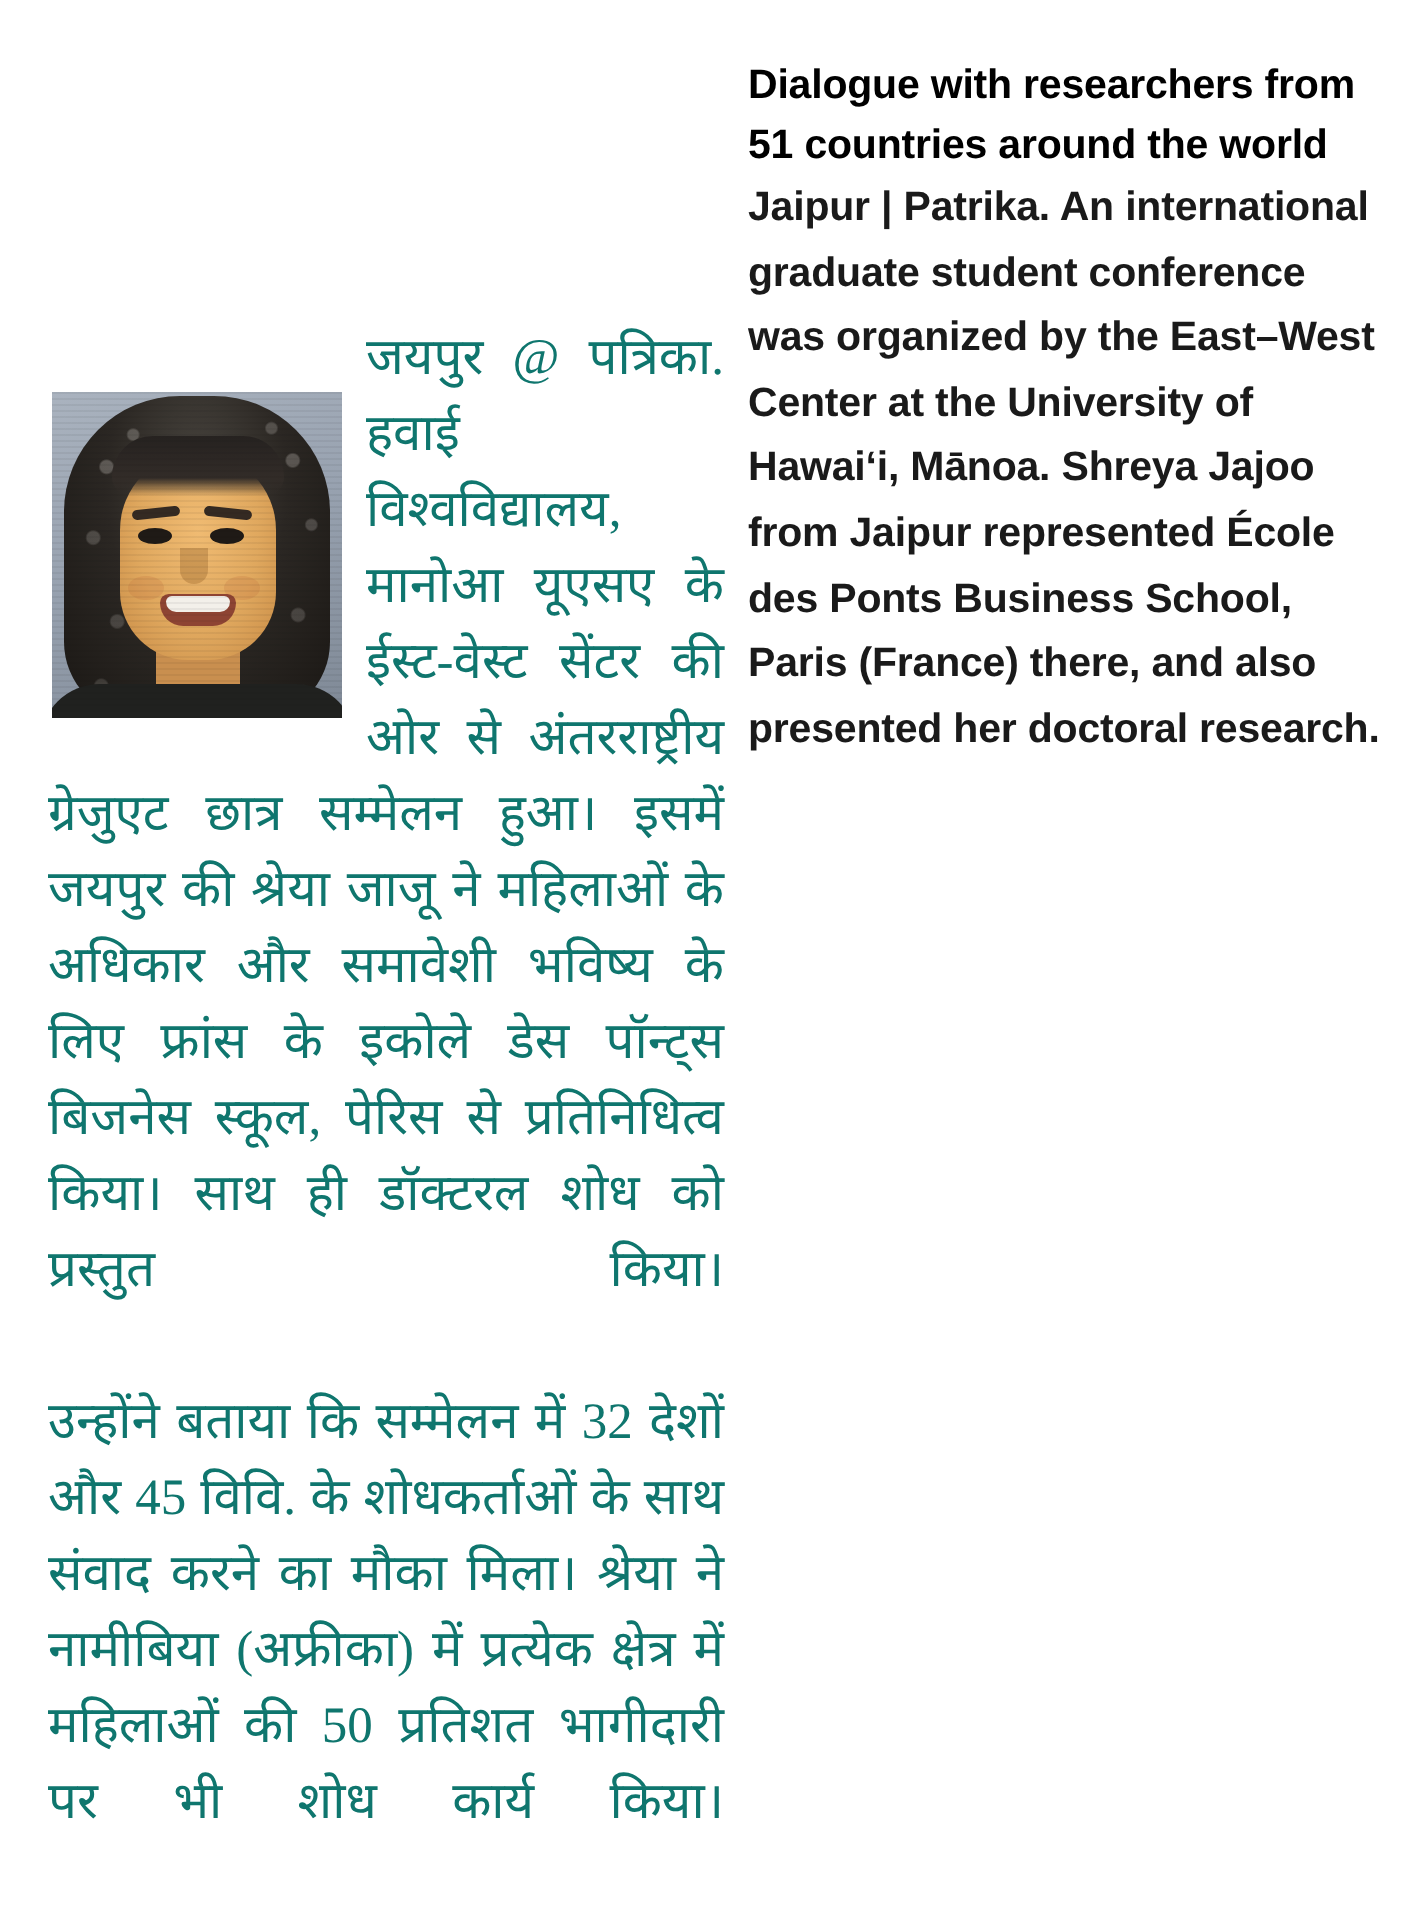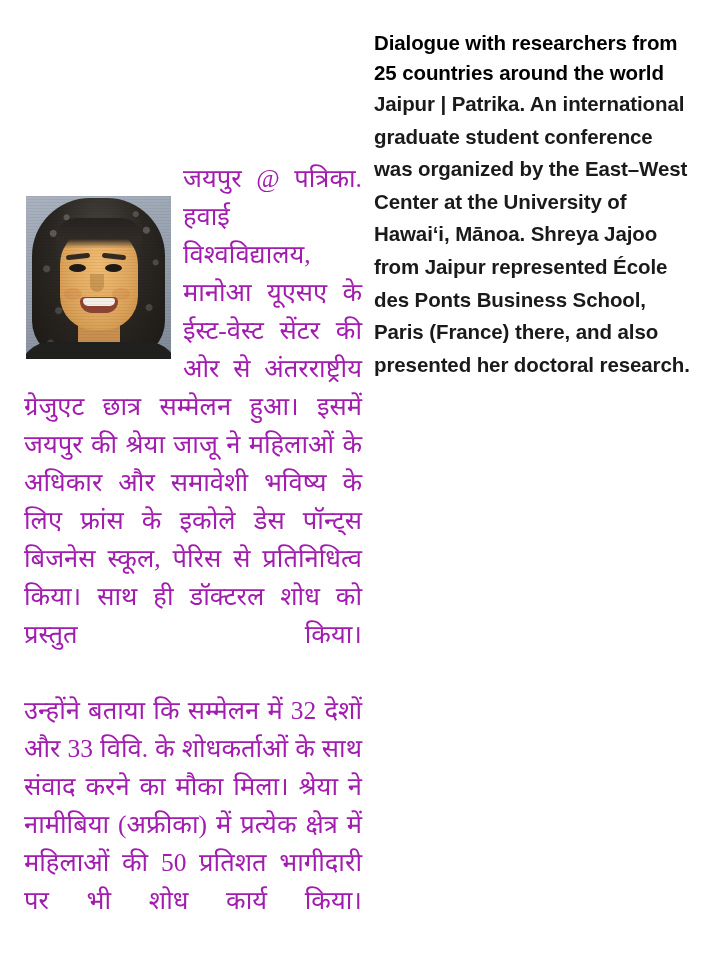--- a/index.html
+++ b/index.html
@@ -41,21 +41,21 @@
   }
 
   .hindi-body {
     position: absolute;
     left: 24px;
     top: 160px;
     width: 338px;
     font-family: "Liberation Serif", "DejaVu Serif", serif;
     font-size: 25.5px;
     line-height: 38px;
-    color: #a21caf;
+    color: #0f766e;
     text-align: justify;
     text-justify: inter-word;
   }
   .hindi-body p {
     margin: 0;
   }
   .hindi-body p.lead::after,
   .hindi-body p.mid::after {
     content: "";
     display: inline-block;
@@ -222,20 +222,20 @@
         <span class="cheek l"></span>
         <span class="cheek r"></span>
         <span class="mouth">
           <span class="teeth"></span>
         </span>
         <span class="shoulder"></span>
         <span class="grain"></span>
       </span>
       <span>जयपुर @ पत्रिका. हवाई विश्वविद्यालय, मानोआ यूएसए के ईस्ट-वेस्ट सेंटर की ओर से अंतरराष्ट्रीय ग्रेजुएट छात्र सम्मेलन हुआ। इसमें जयपुर की श्रेया जाजू ने महिलाओं के अधिकार और समावेशी भविष्य के लिए फ्रांस के इकोले डेस पॉन्ट्स बिजनेस स्कूल, पेरिस से प्रतिनिधित्व किया। साथ ही डॉक्टरल शोध को प्रस्तुत किया।</span>
     </p>
-    <p class="mid">उन्होंने बताया कि सम्मेलन में 32 देशों और 33 विवि. के शोधकर्ताओं के साथ संवाद करने का मौका मिला। श्रेया ने नामीबिया (अफ्रीका) में प्रत्येक क्षेत्र में महिलाओं की 50 प्रतिशत भागीदारी पर भी शोध कार्य किया।</p>
+    <p class="mid">उन्होंने बताया कि सम्मेलन में 32 देशों और 45 विवि. के शोधकर्ताओं के साथ संवाद करने का मौका मिला। श्रेया ने नामीबिया (अफ्रीका) में प्रत्येक क्षेत्र में महिलाओं की 50 प्रतिशत भागीदारी पर भी शोध कार्य किया।</p>
   </div>
 </div>
 
 <div class="translation">
-  <p class="en-headline">Dialogue with researchers from 25 countries around the world</p>
+  <p class="en-headline">Dialogue with researchers from 51 countries around the world</p>
   <p class="en-para">Jaipur | Patrika. An international graduate student conference was organized by the East–West Center at the University of Hawaiʻi, Mānoa. Shreya Jajoo from Jaipur represented École des Ponts Business School, Paris (France) there, and also presented her doctoral research.</p>
 </div>
 
 </body></html>

